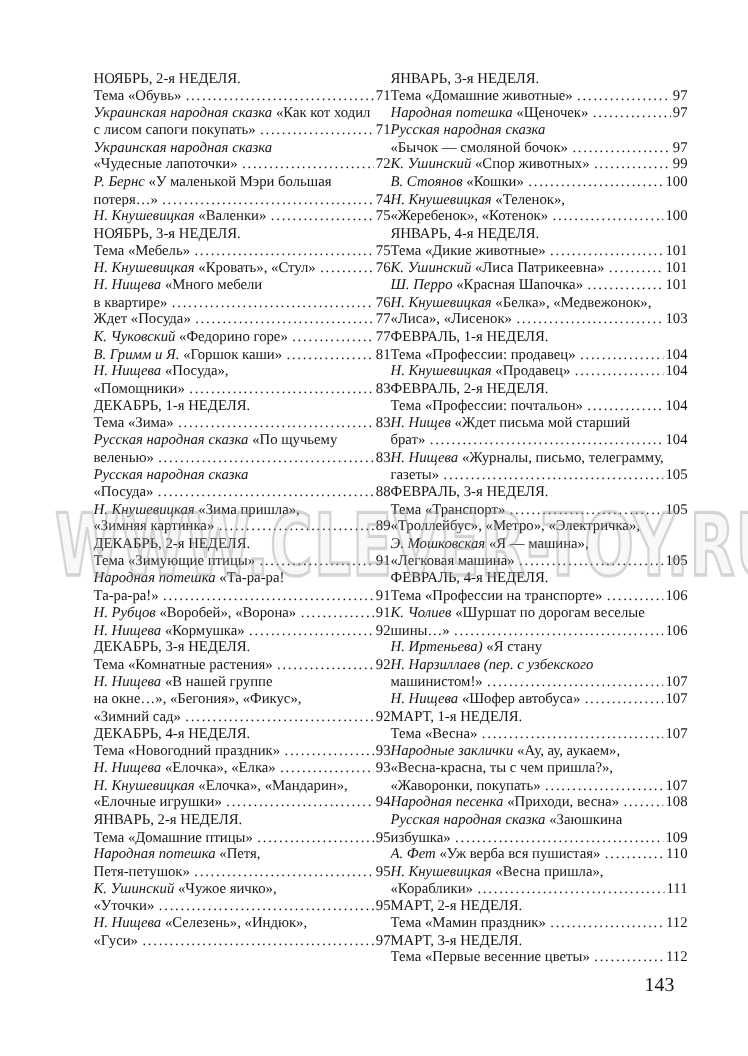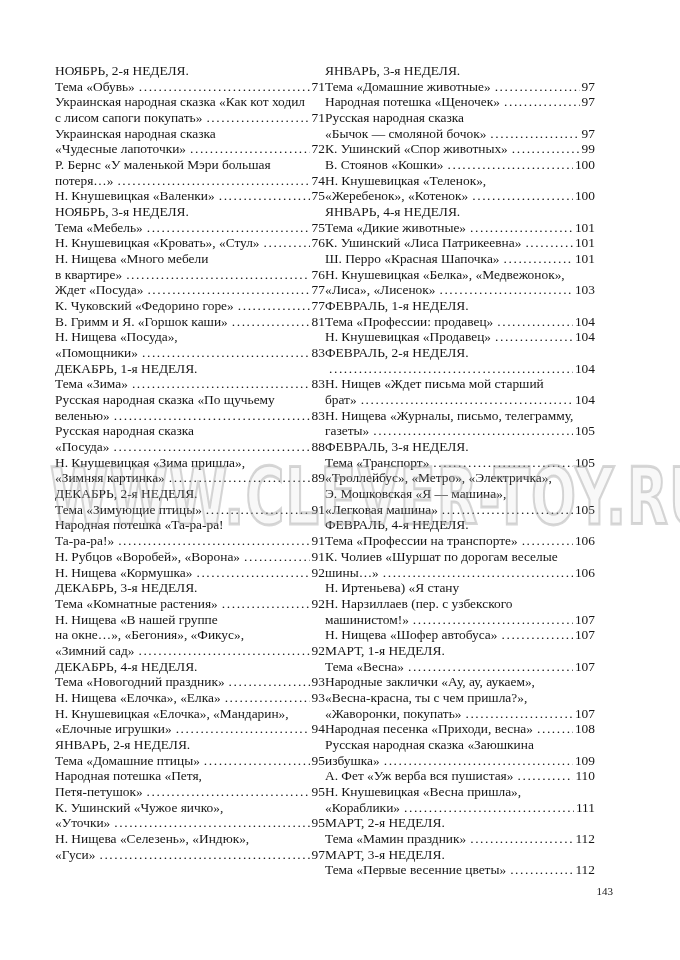--- a/index.html
+++ b/index.html
@@ -28,55 +28,55 @@
     color: rgba(190, 190, 190, 0.10);
     -webkit-text-stroke: 2px rgba(150, 150, 150, 0.38);
     transform: scale(1.02, 1.5);
     transform-origin: left top;
     pointer-events: none;
     z-index: 2;
   }
   .columns {
     position: absolute;
     top: 63px;
-    left: 55px;
+    left: 85px;
     width: 540px;
     display: flex;
     gap: 0;
     z-index: 1;
   }
   .col {
     flex: 1 1 0;
     min-width: 0;
   }
   .line {
     display: flex;
     align-items: baseline;
     font-size: 13.4px;
     line-height: 15.68px;
     height: 15.68px;
     overflow: hidden;
   }
   .seg { white-space: pre; }
-  .italic { }
+  .italic { font-style: italic; }
   .dots {
     flex: 1 1 0;
     min-width: 0;
     overflow: hidden;
     white-space: nowrap;
     letter-spacing: 1.6px;
     margin-left: 4px;
     margin-right: 2px;
   }
   .pageno { white-space: pre; }
   .footer-pageno {
     position: absolute;
     top: 885px;
     right: 67px;
-    font-size: 11px;
+    font-size: 18px;
     z-index: 1;
   }
 </style>
 </head>
 <body>
 
 <div class="page">
   <div class="watermark">WWW.CLEVER-TOY.RU</div>
   <div class="columns">
     <div class="col" id="col-left">
@@ -395,20 +395,21 @@
         <div class="line">
           <span class="seg italic">Н. Кнушевицкая</span>
           <span class="seg"> «Продавец»</span>
           <span class="dots">..........................................................................................</span>
           <span class="pageno">104</span>
         </div>
         <div class="line header">
           <span class="seg">ФЕВРАЛЬ, 2-я НЕДЕЛЯ.</span>
         </div>
         <div class="line">
+          <span class="seg">Тема «Профессии: почтальон»</span>
           <span class="dots">..........................................................................................</span>
           <span class="pageno">104</span>
         </div>
         <div class="line">
           <span class="seg italic">Н. Нищев</span>
           <span class="seg"> «Ждет письма мой старший</span>
         </div>
         <div class="line">
           <span class="seg">брат»</span>
           <span class="dots">..........................................................................................</span>

